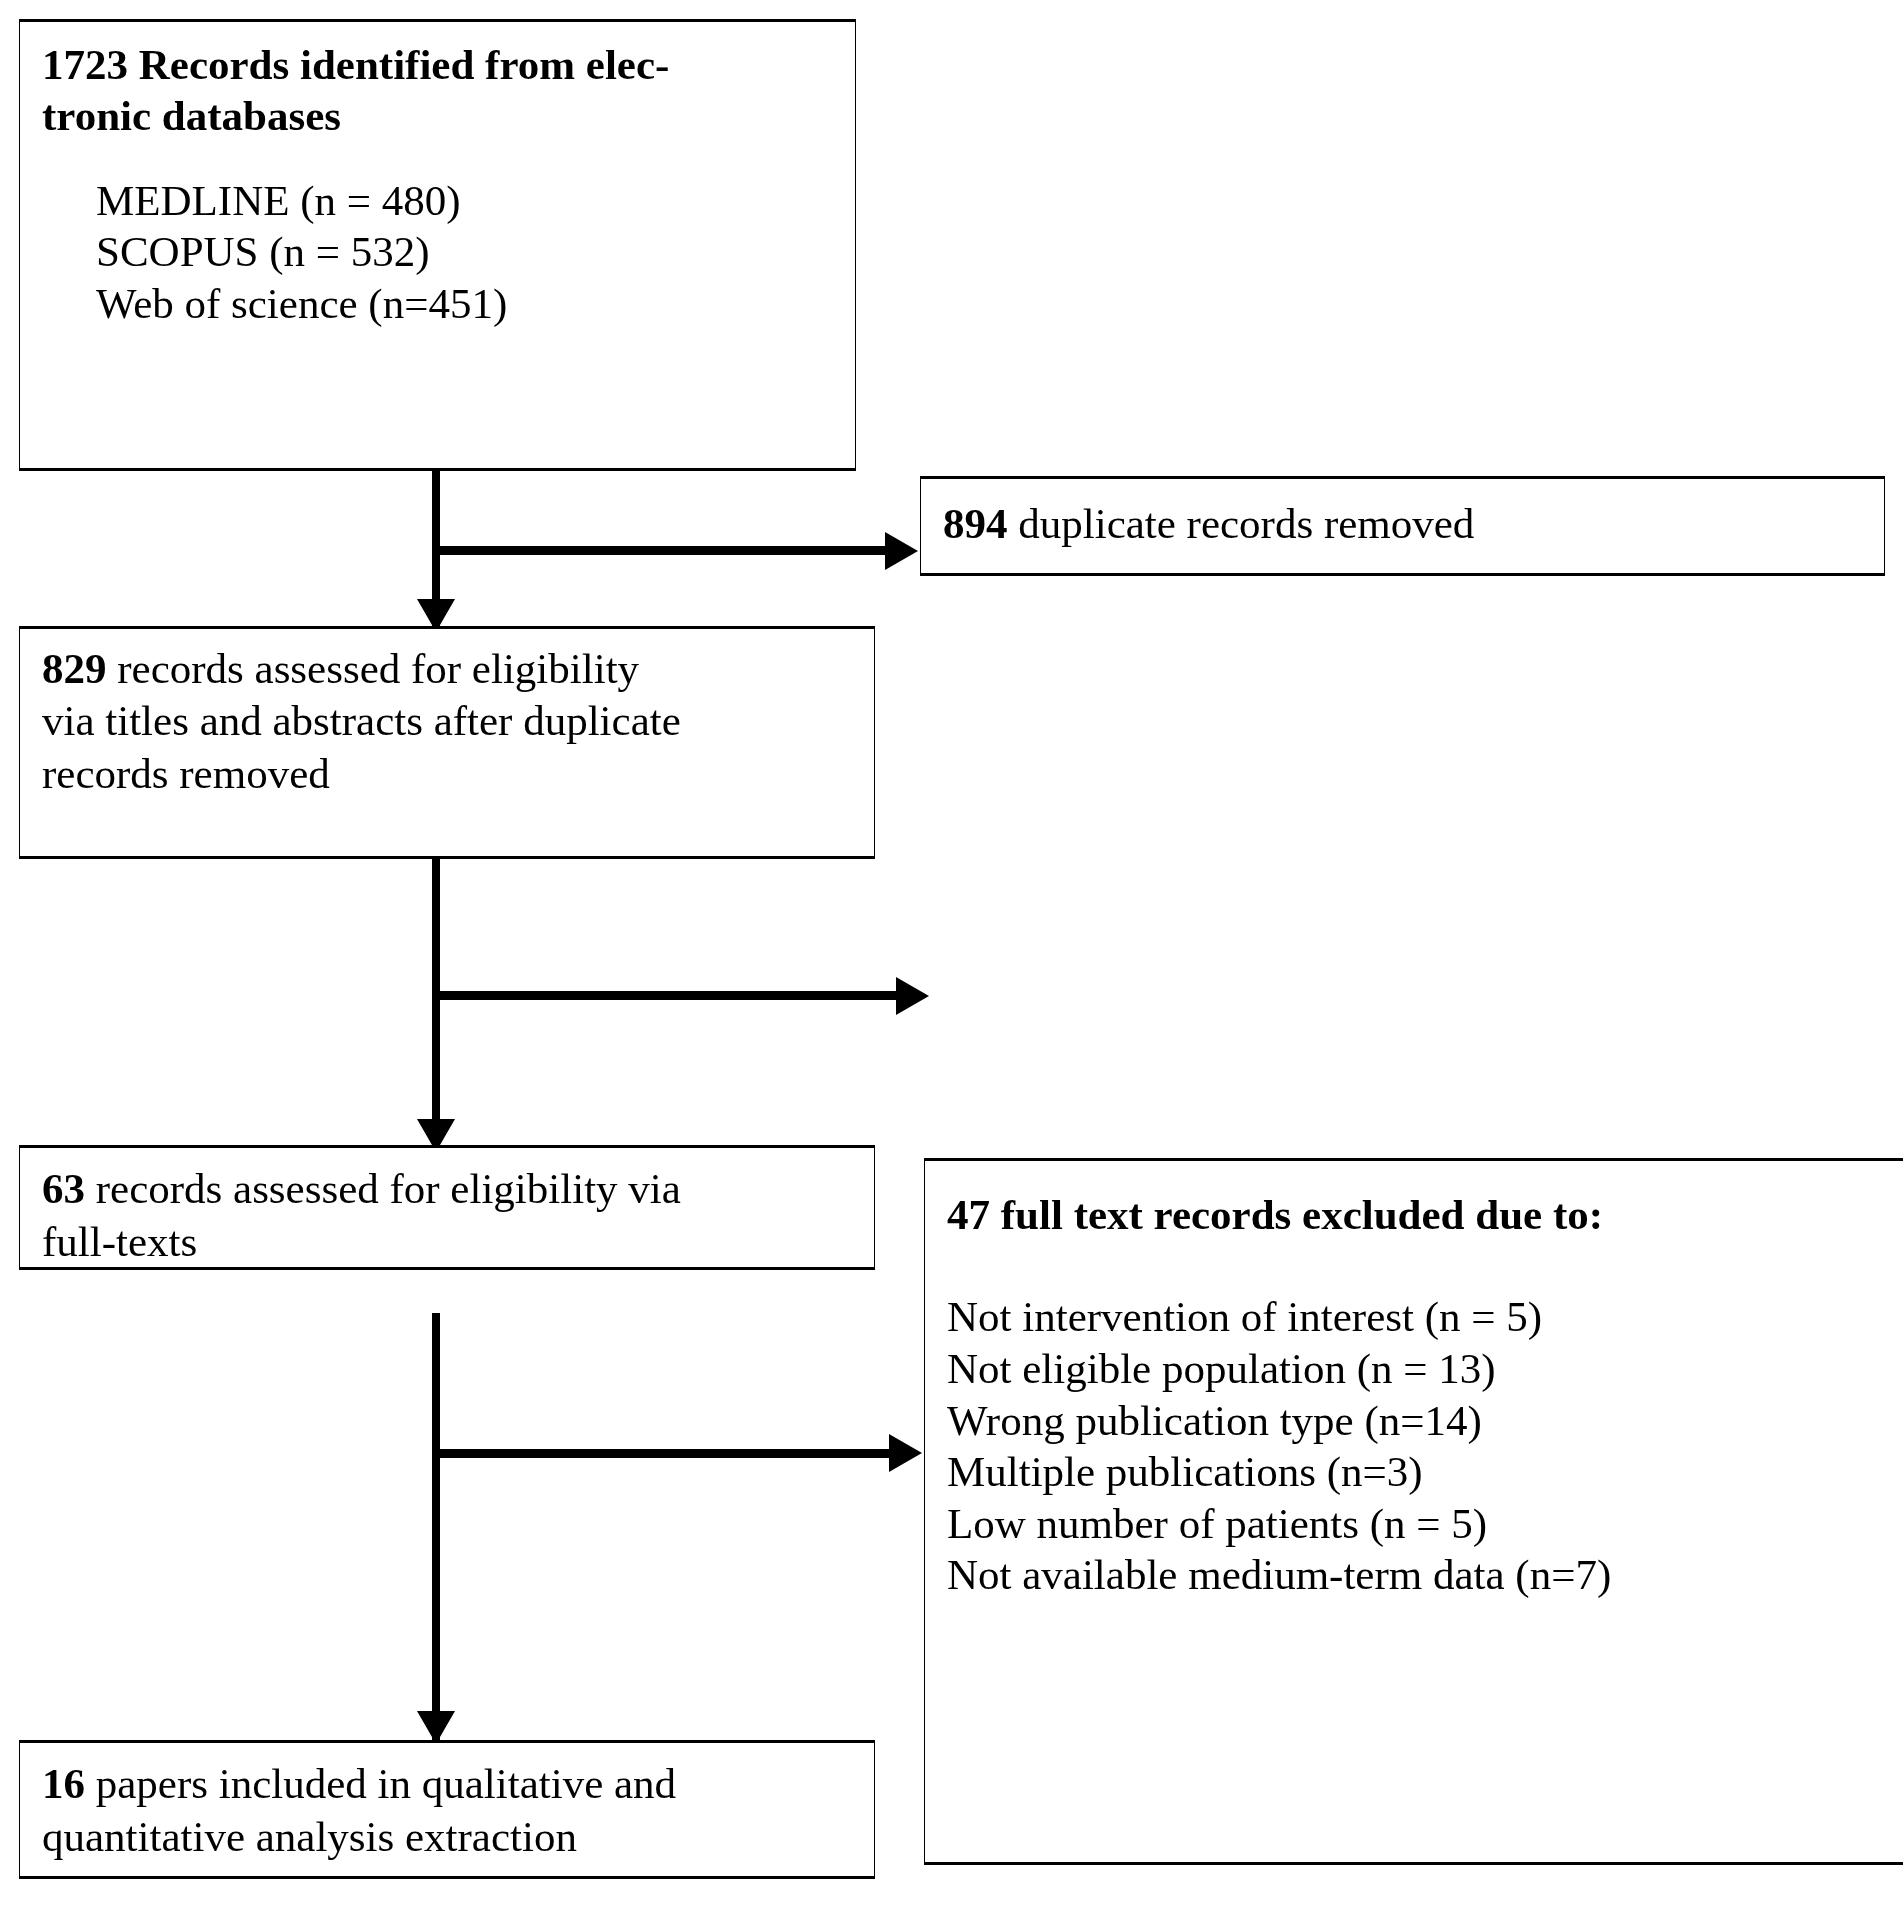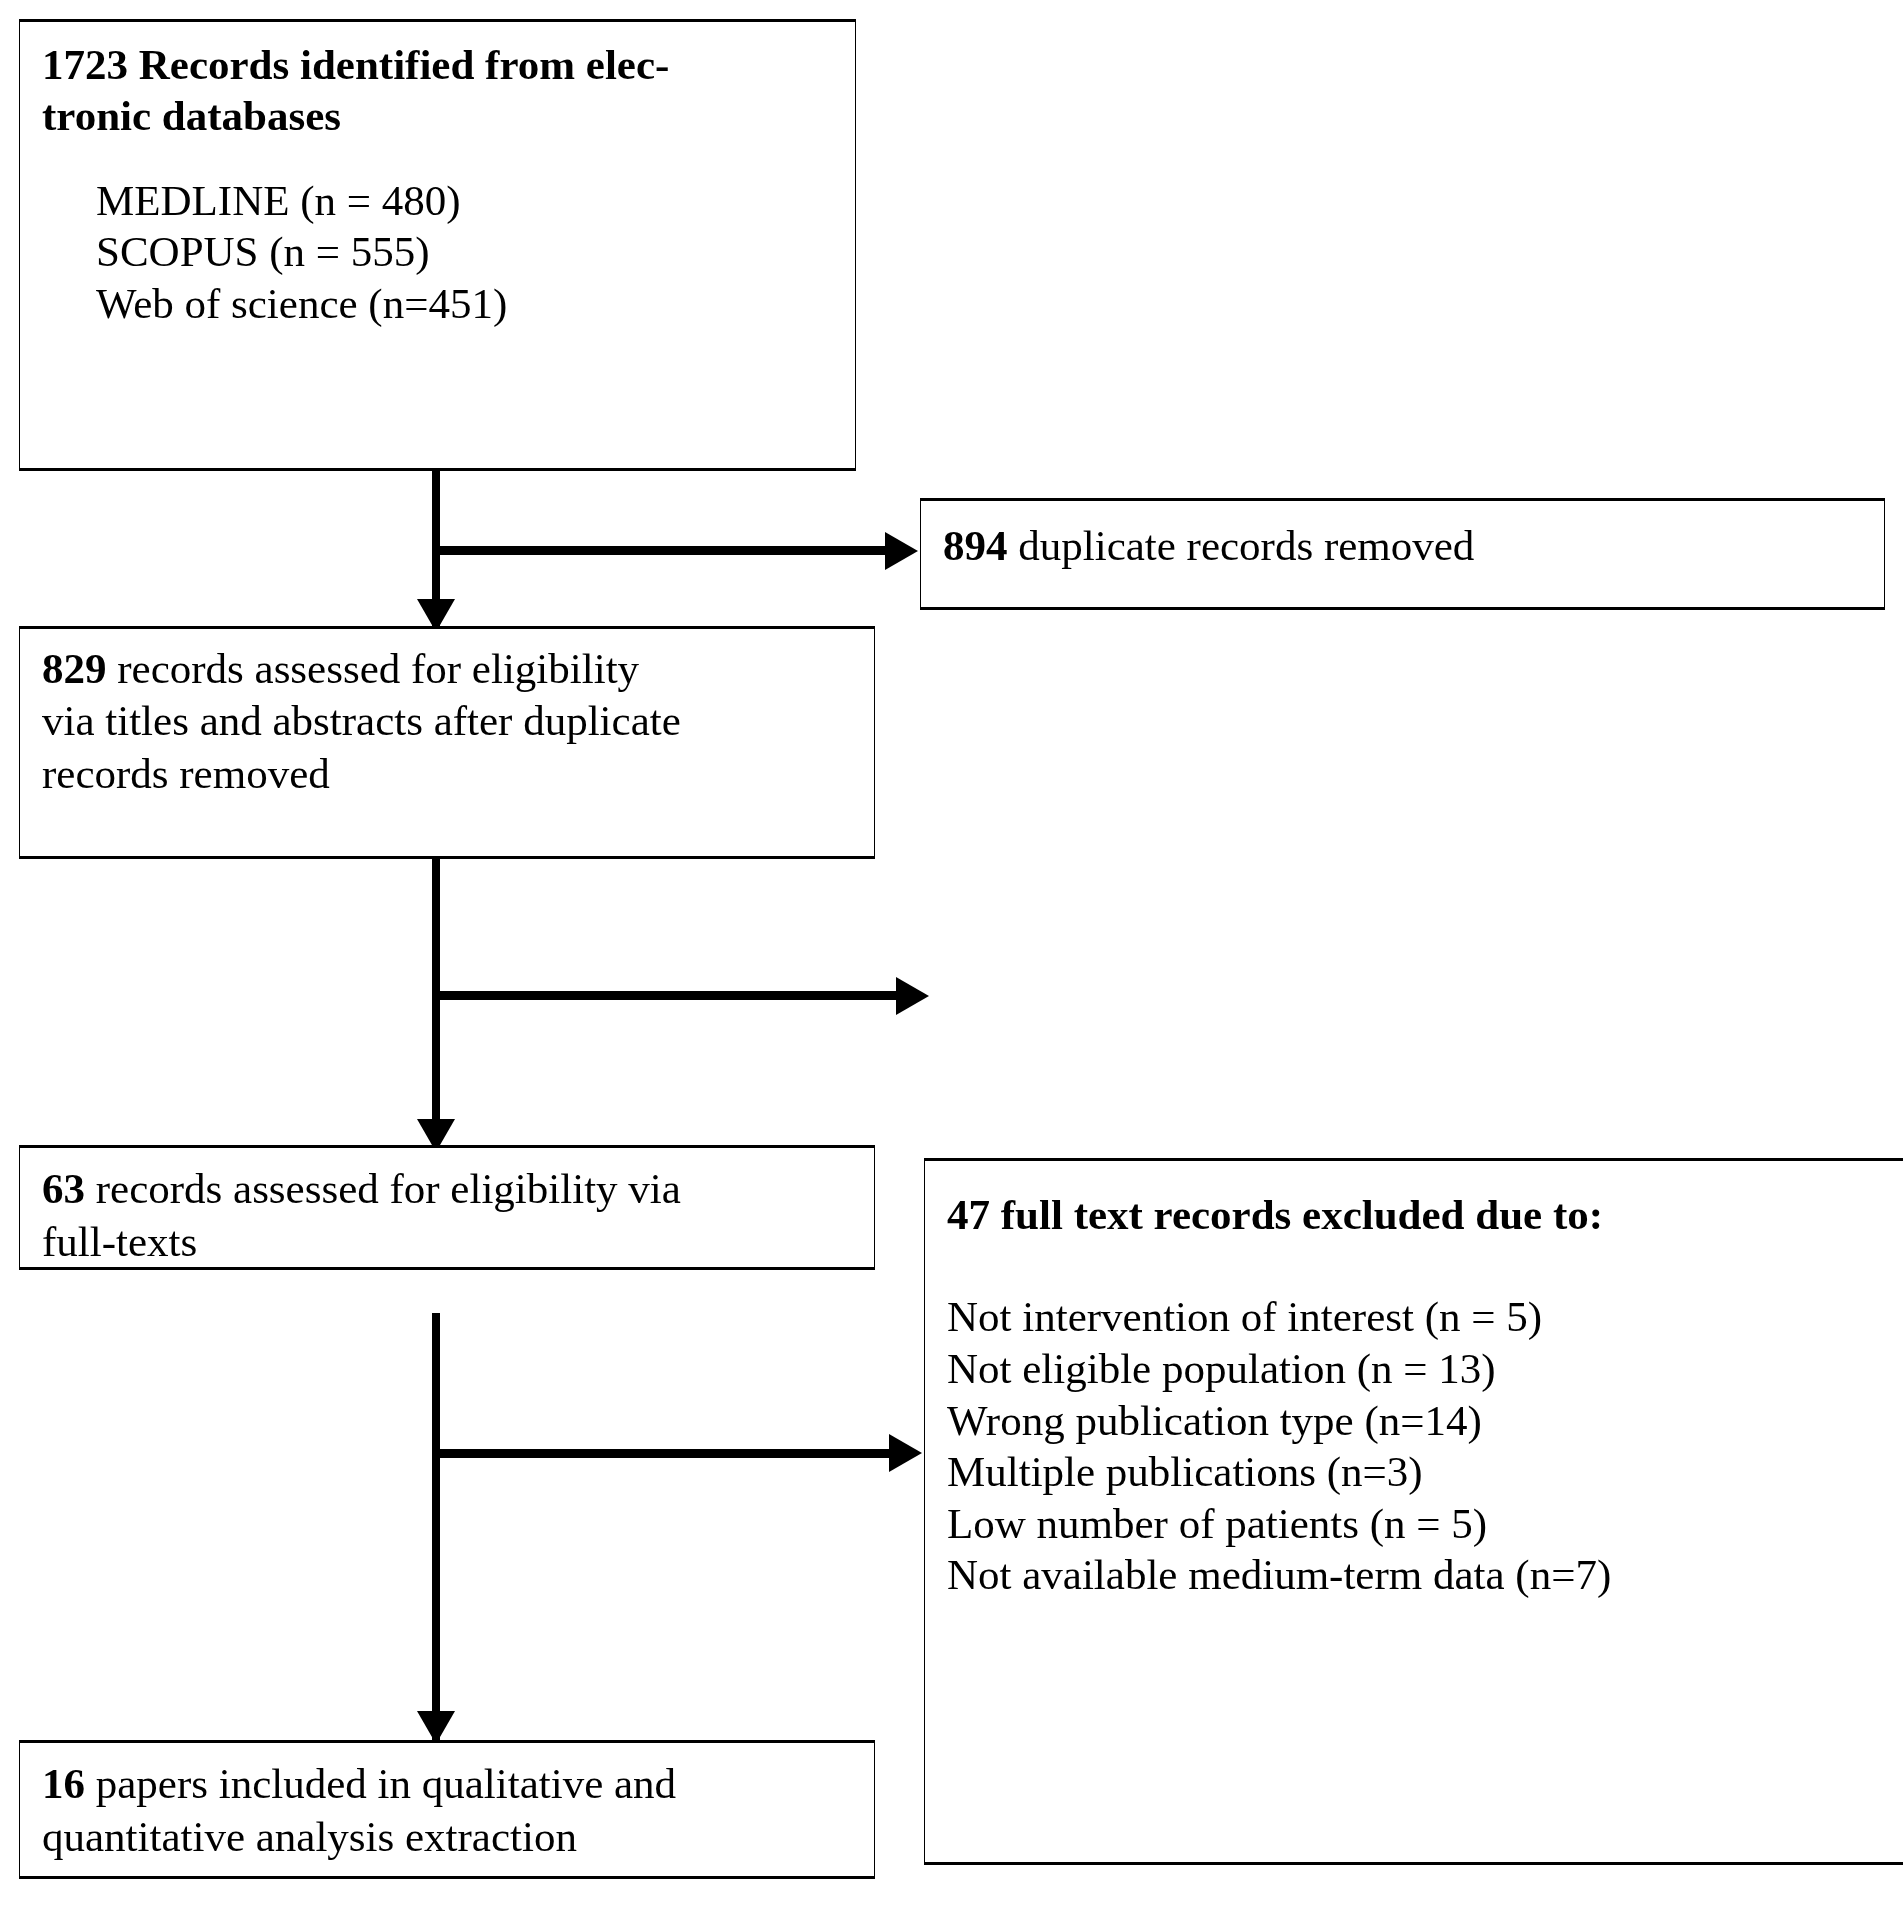--- a/index.html
+++ b/index.html
@@ -106,27 +106,27 @@
 
   <div class="box" style="left:19px; top:19px; width:837px; height:452px;">
     <div class="box-inner title-block">
       <div class="line">
         <span class="lead">1723</span>
         <span class="lead">Records identified from elec-</span>
       </div>
       <div class="line lead">tronic databases</div>
       <div class="sublist">
         <div class="line">MEDLINE (n = 480)</div>
-        <div class="line">SCOPUS (n = 555)</div>
+        <div class="line">SCOPUS (n = 532)</div>
         <div class="line">Web of science (n=451)</div>
       </div>
     </div>
   </div>
 
-  <div class="box" style="left:920px; top:498px; width:965px; height:112px;">
+  <div class="box" style="left:920px; top:476px; width:965px; height:100px;">
     <div class="box-inner" style="padding-top:19px;">
       <div class="line">
         <span class="lead">894</span>
         <span>duplicate records removed</span>
       </div>
     </div>
   </div>
 
   <div class="box" style="left:19px; top:626px; width:856px; height:233px;">
     <div class="box-inner" style="padding-top:14px;">

